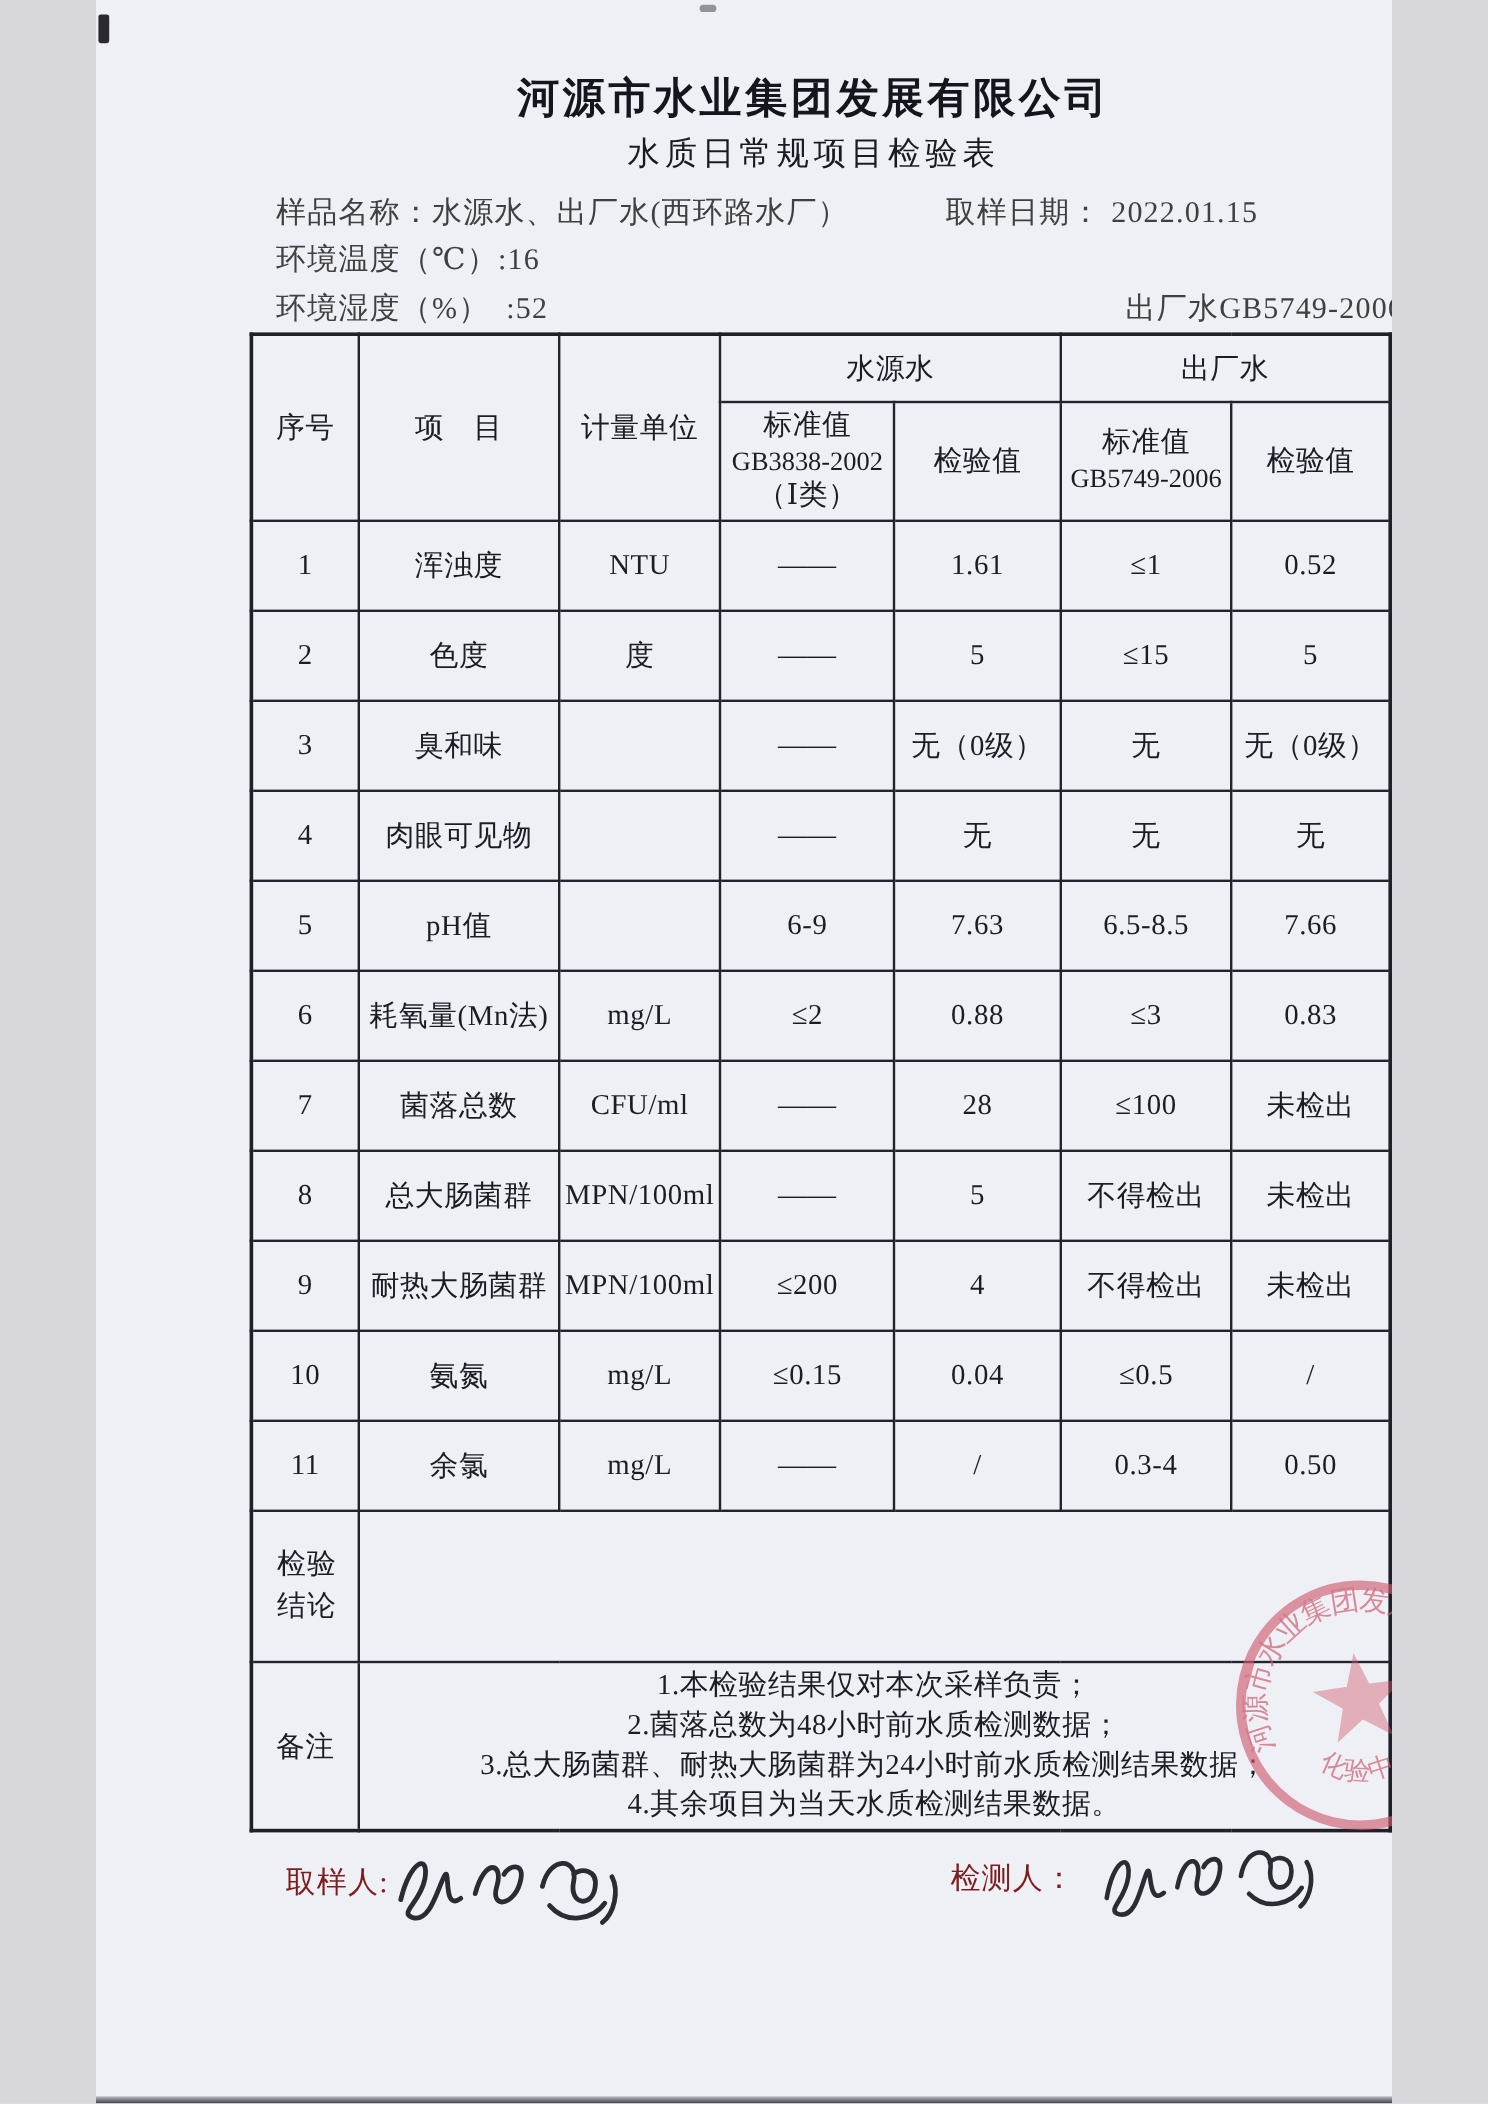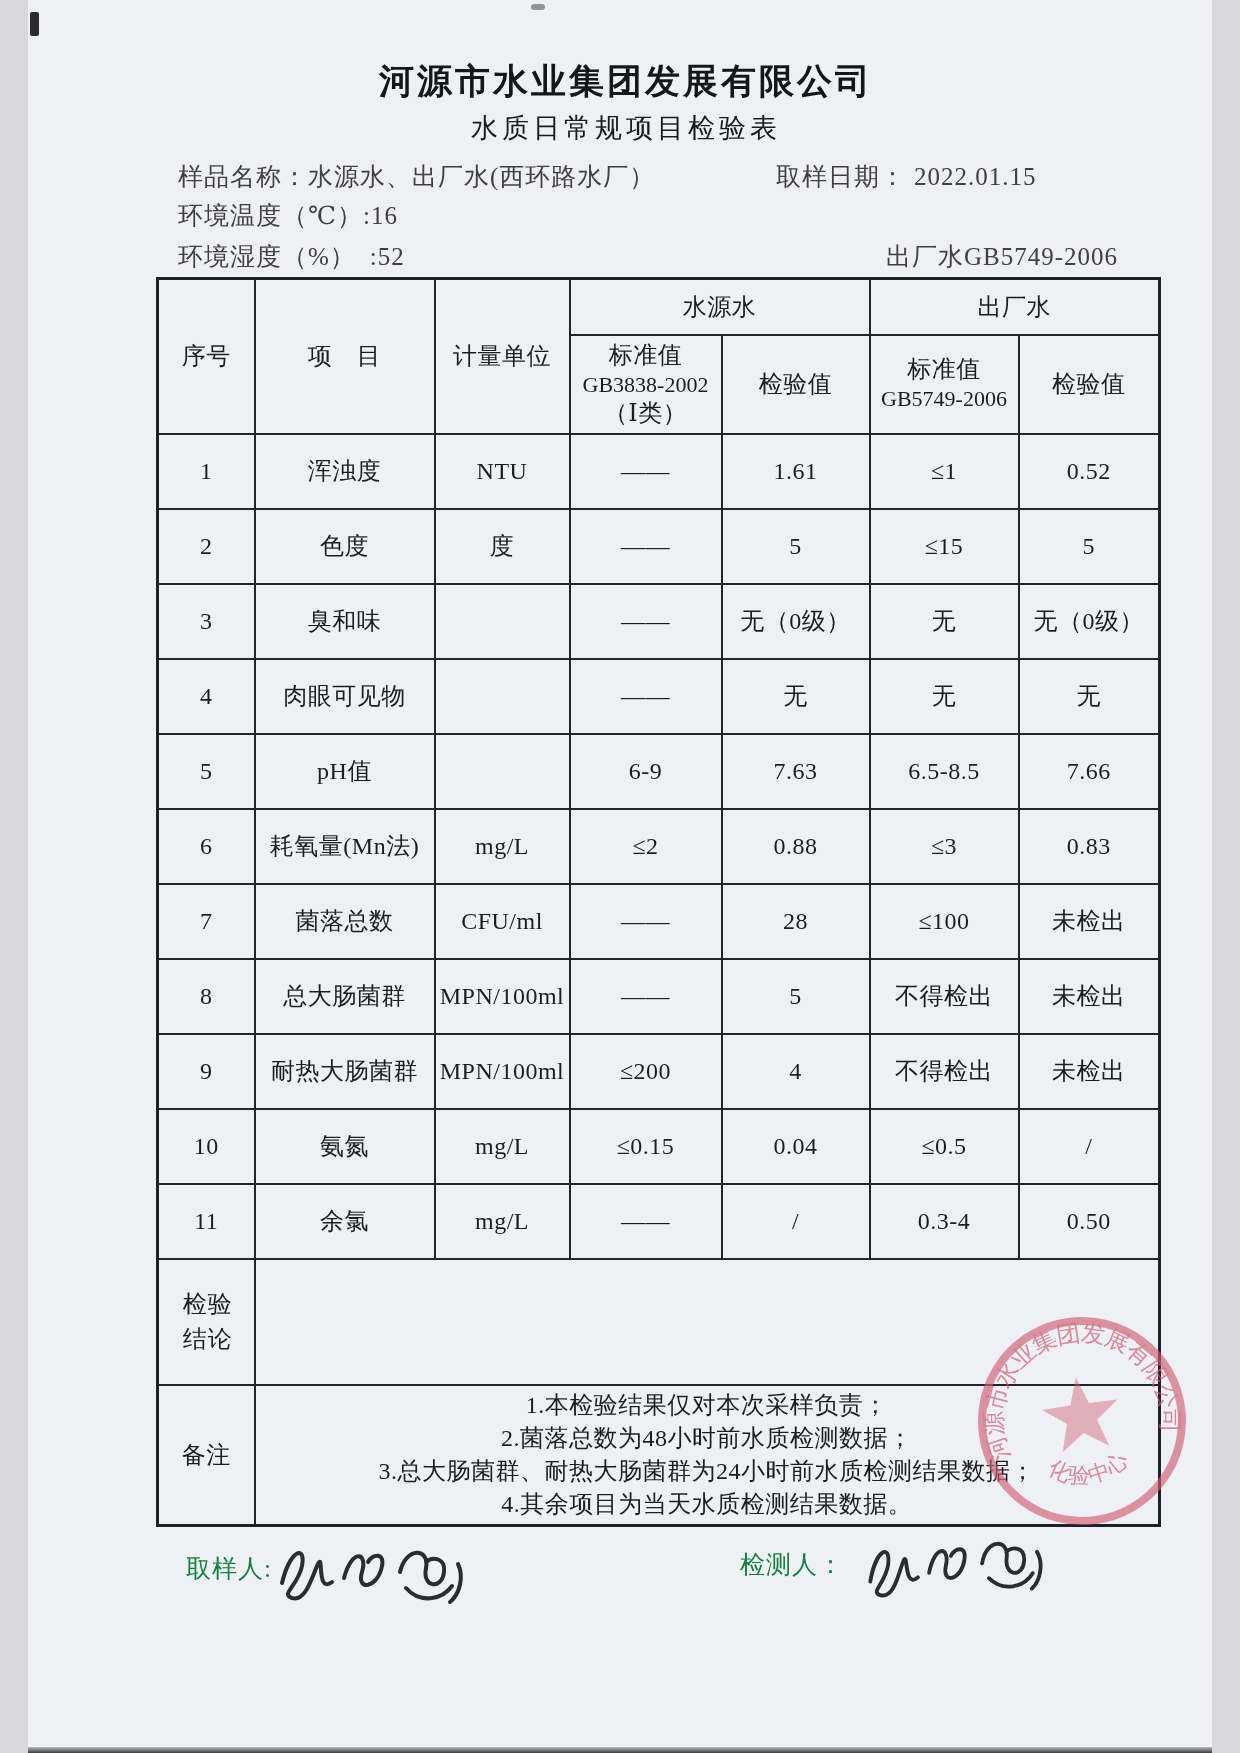--- a/index.html
+++ b/index.html
@@ -1,17 +1,17 @@
 <!DOCTYPE html>
 <html><head>
 <meta charset="utf-8">
 <style>
   html,body{margin:0;padding:0;background:#d8d8dc;}
   .page{
-    position:relative;width:1184px;height:1753px;margin:0 auto;
+    position:relative;width:1080px;height:1753px;margin:0 auto;
     background:#eff0f6;
     font-family:"Liberation Serif","DejaVu Serif",serif;
     color:#1d1d26;overflow:hidden;
   }
   .abs{position:absolute;}
   .doc-title{
     left:-22px;top:58px;width:1240px;text-align:center;
     font-size:35px;font-weight:700;letter-spacing:3px;color:#15151d;
   }
   .doc-subtitle{
@@ -39,21 +39,21 @@
   td.item-cell{text-align:left;padding-left:9px;margin-left:44px;}
   td.gb-cell .gb-line{display:block;line-height:29px;}
   td.gb-cell .gb-num{font-size:22px;letter-spacing:0;}
   td.unit-cell{font-size:22px;letter-spacing:0;}
   td.conclusion-label .wrap2{display:inline-block;width:2.2em;line-height:35px;letter-spacing:1px;text-align:right;}
   td.remarks-cell{
     text-align:left;vertical-align:middle;padding:2px 4px 2px 10px;
   }
   td.remarks-cell .remark-line{display:block;font-size:24px;line-height:33px;letter-spacing:0.5px;white-space:nowrap;}
   
-  .sig-label{font-size:25px;letter-spacing:1px;color:#15803d;white-space:nowrap;}
+  .sig-label{font-size:25px;letter-spacing:1px;color:#7f1d1d;white-space:nowrap;}
   .sig-svg path{stroke:#2b2b34;stroke-width:4;fill:none;stroke-linecap:round;stroke-linejoin:round;}
   
   .stamp{left:944px;top:1311px;width:220px;height:220px;pointer-events:none;}
   
   .speck1{left:2px;top:12px;width:9px;height:24px;background:#2a2a30;border-radius:2px;}
   .speck2{left:503px;top:4px;width:14px;height:6px;background:#6c6c74;border-radius:3px;opacity:.7;}
   .scan-bottom-edge{left:0;top:1747px;width:1240px;height:6px;
     background:linear-gradient(#b9bac2,#3c3c44);}
 </style>
 </head>
@@ -64,21 +64,21 @@
   <div class="abs speck1"></div>
   <div class="abs speck2"></div>
   <div class="abs scan-bottom-edge"></div>
 
   <div class="abs doc-title">河源市水业集团发展有限公司</div>
   <div class="abs doc-subtitle">水质日常规项目检验表</div>
 
   <div class="abs info-line" style="left:150px;top:160px;">
     <span>样品名称：</span><span>水源水、出厂水(西环路水厂）</span>
   </div>
-  <div class="abs info-line" style="left:748px;top:160px;">
+  <div class="abs info-line" style="left:708px;top:160px;">
     <span>取样日期：</span><span style="padding-left:8px;">2022.01.15</span>
   </div>
   <div class="abs info-line" style="left:150px;top:199px;">
     <span>环境温度（℃）</span><span>:16</span>
   </div>
   <div class="abs info-line" style="left:150px;top:240px;">
     <span>环境湿度（%）</span><span style="padding-left:14px;text-align:center;">:52</span>
   </div>
   <div class="abs info-line" style="left:858px;top:240px;">
     <span>出厂水GB5749-2006</span>

